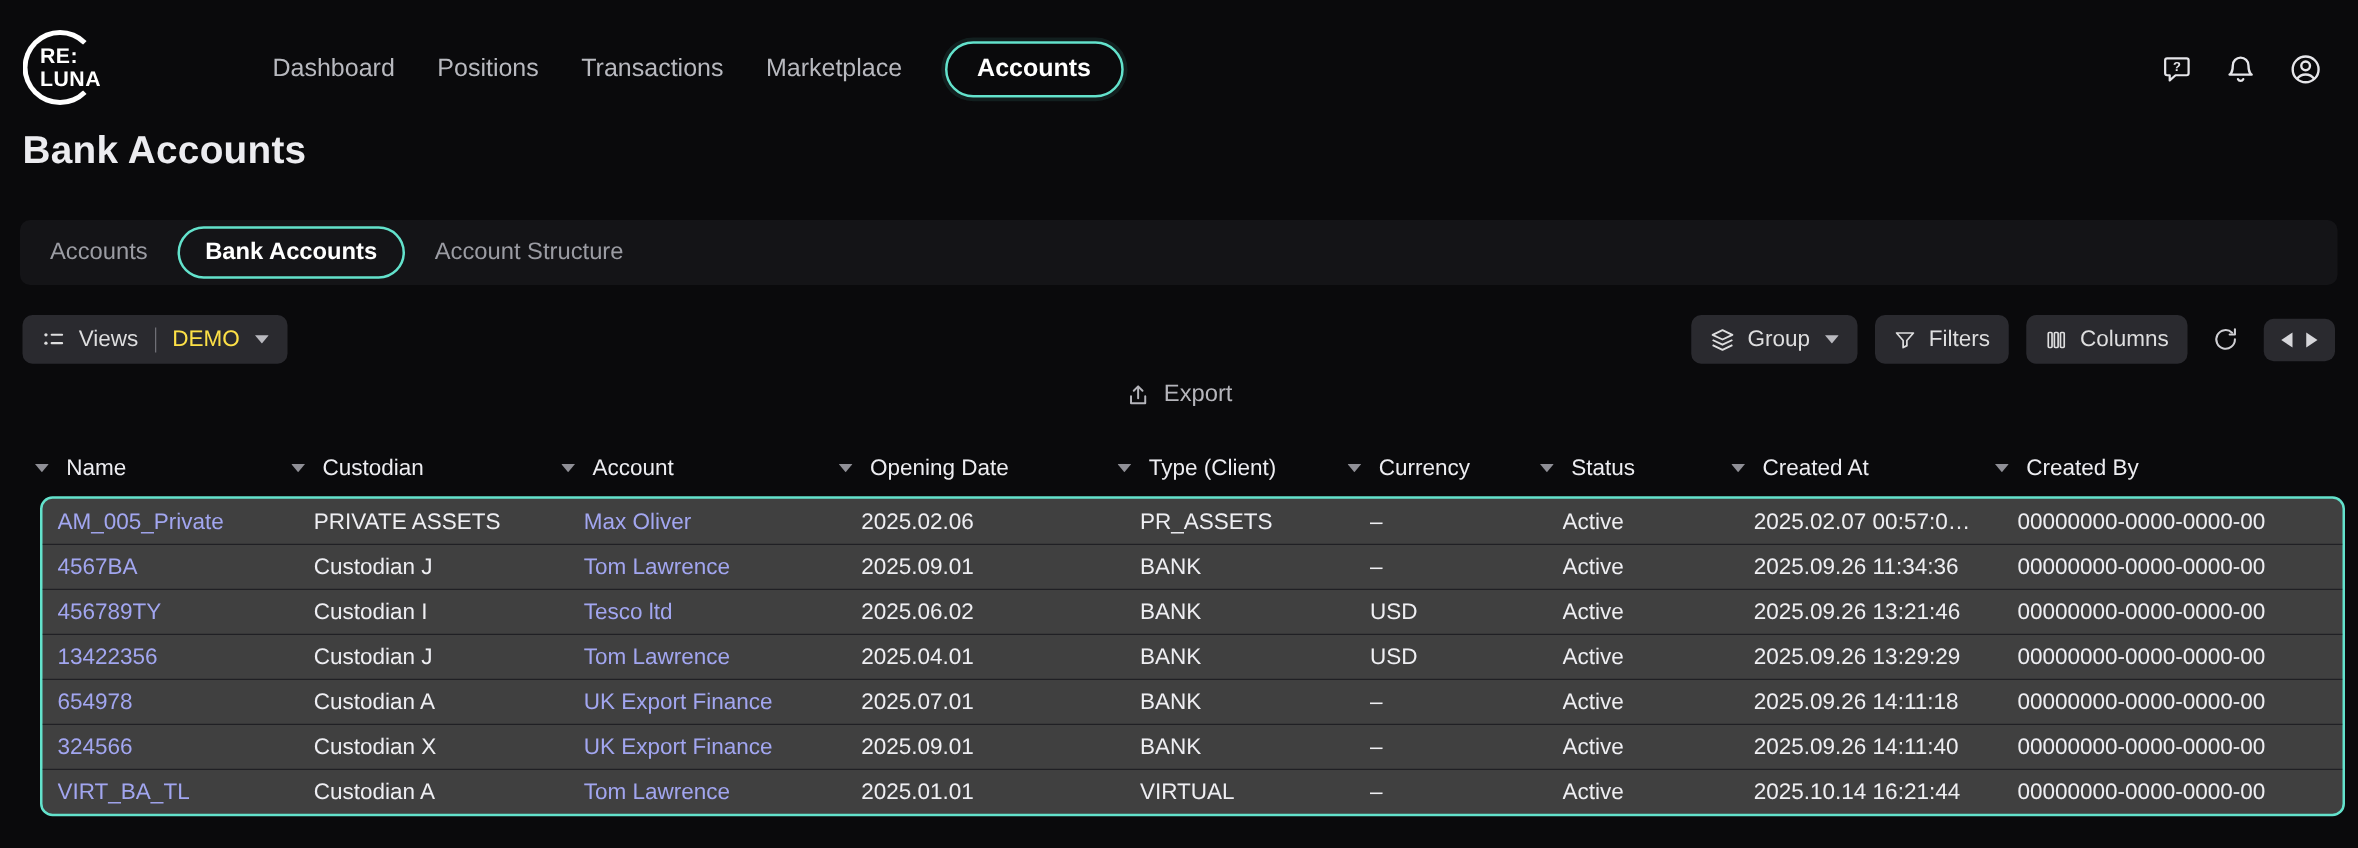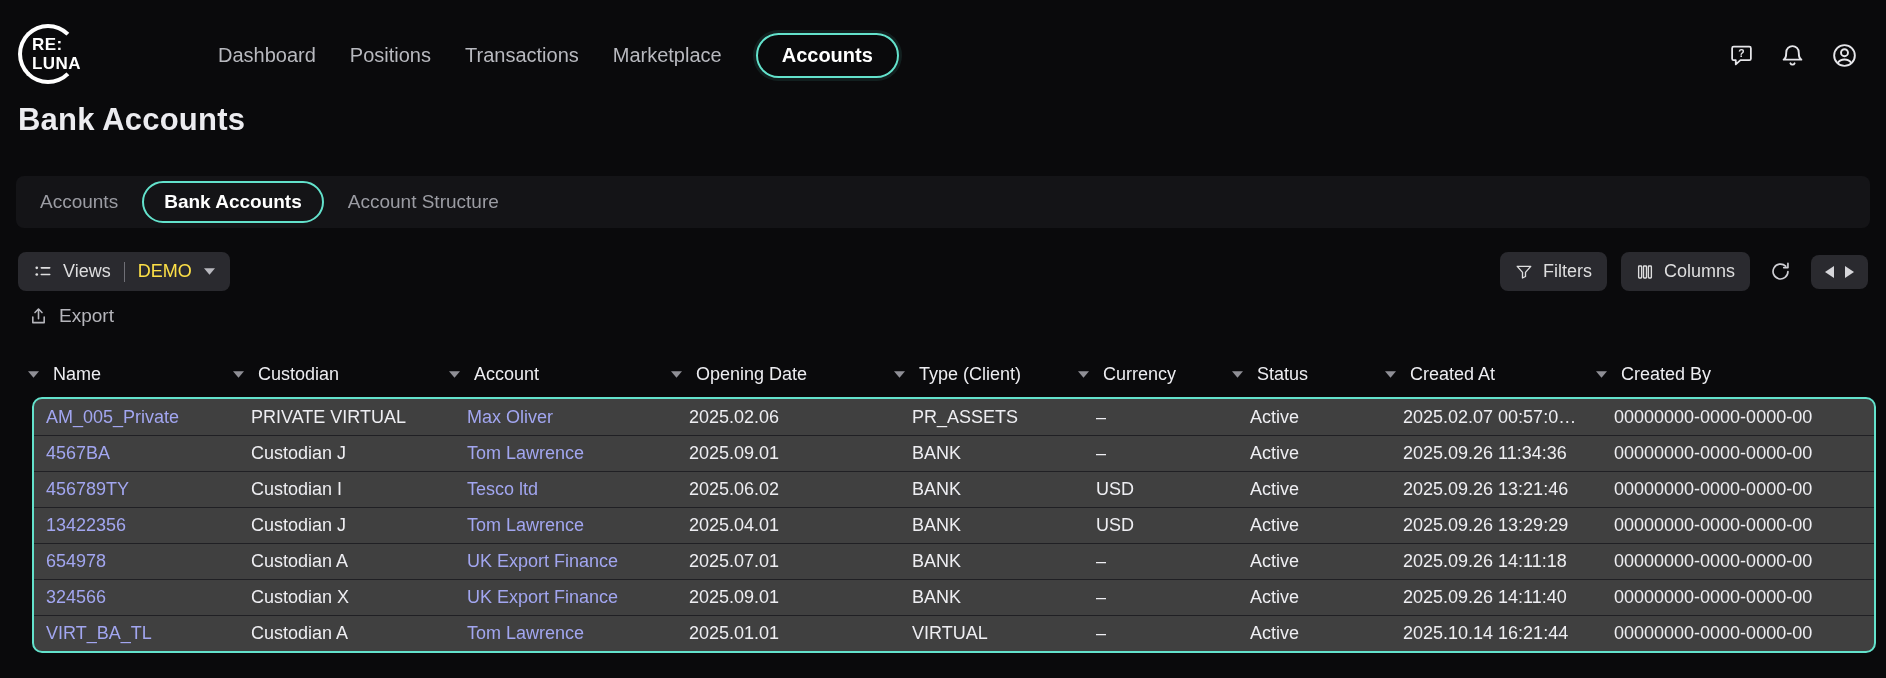--- a/index.html
+++ b/index.html
@@ -47,21 +47,21 @@
     font-family:inherit; cursor:pointer; white-space:nowrap;justify-content:flex-end;
   }
   .views-divider { width:1px; height:20px; background:#6f6f76; margin:0 3px; }
   .views-value { color:#fde047; }
   .chev { display:inline-flex; color:#b9b9bf; margin-left:2px; }
   .toolbar-right { margin-left:auto; display:flex; align-items:center; gap:14px; }
   .icon-btn { background:transparent; border:none; color:#cfcfd4; display:inline-flex; padding:6px; cursor:pointer; }
   .pager { display:inline-flex; align-items:center; gap:9px; background:#2a2a2f; border-radius:8px; padding:10px 12px; color:#d6d6da; }
   .pager .p { display:inline-flex; cursor:pointer; }
   
-  .export-row { margin:14px 28px 0; display:flex; justify-content:flex-start; }
+  .export-row { margin:14px 28px 0; display:flex; justify-content:center; }
   .export-btn { display:inline-flex; align-items:center; gap:10px; color:#b5b5bb; font-size:19px; background:transparent; border:none; font-family:inherit; cursor:pointer; }
   
   .grid-cols {
     display:grid;
     grid-template-columns:205px 216px 222px 223px 184px 154px 153px 211px minmax(0,1fr);
   }
   .thead { margin-top:26px; padding-left:28px; height:42px; align-items:center; font-size:18px; color:#ededf1; }
   .th { display:flex; align-items:center; gap:14px; cursor:pointer; white-space:nowrap; overflow:hidden; }
   .th .sort { color:#8f8f96; display:inline-flex; flex:0 0 auto; }
   .rows-box {
@@ -140,20 +140,35 @@
     <span class="chev">
       <svg viewBox="0 0 10 6" width="11" height="7">
           <path d="M0 0h10L5 6z" fill="currentColor"></path>
         </svg>
     </span>
   </button>
 
   <div class="toolbar-right">
     <button class="btn">
       <span>
+        <svg viewBox="0 0 24 24" width="20" height="20" fill="none" stroke="currentColor" stroke-width="1.8" stroke-linejoin="round">
+          <path d="M12 2.5 21.5 7 12 11.5 2.5 7z"></path>
+            <path d="M2.5 12 12 16.5 21.5 12"></path>
+            <path d="M2.5 17 12 21.5 21.5 17"></path>
+        </svg>
+      </span>
+      <span>Group</span>
+      <span class="chev">
+        <svg viewBox="0 0 10 6" width="11" height="7">
+            <path d="M0 0h10L5 6z" fill="currentColor"></path>
+          </svg>
+      </span>
+    </button>
+    <button class="btn">
+      <span>
         <svg viewBox="0 0 24 24" width="18" height="18" fill="none" stroke="currentColor" stroke-width="1.8" stroke-linejoin="round">
           <path d="M3 4.5h18l-7 8v5.5l-4 2v-7.5z"></path>
         </svg>
       </span>
       <span>Filters</span>
     </button>
     <button class="btn">
       <span>
         <svg viewBox="0 0 24 24" width="18" height="18" fill="none" stroke="currentColor" stroke-width="1.8">
           <rect x="3.5" y="4" width="4" height="16" rx="1"></rect>
@@ -270,21 +285,21 @@
           <path d="M0 0h10L5 6z" fill="currentColor"></path>
         </svg>
       </span>
     <span>Created By</span>
   </div>
 </div>
 
 <div class="rows-box">
   <div class="trow grid-cols">
     <span class="cell cell-link">AM_005_Private</span>
-    <span class="cell">PRIVATE VIRTUAL</span>
+    <span class="cell">PRIVATE ASSETS</span>
     <span class="cell cell-link">Max Oliver</span>
     <span class="cell">2025.02.06</span>
     <span class="cell">PR_ASSETS</span>
     <span class="cell">–</span>
     <span class="cell">Active</span>
     <span class="cell">2025.02.07 00:57:0…</span>
     <span class="cell">00000000-0000-0000-00</span>
   </div>
 
   <div class="trow grid-cols">

